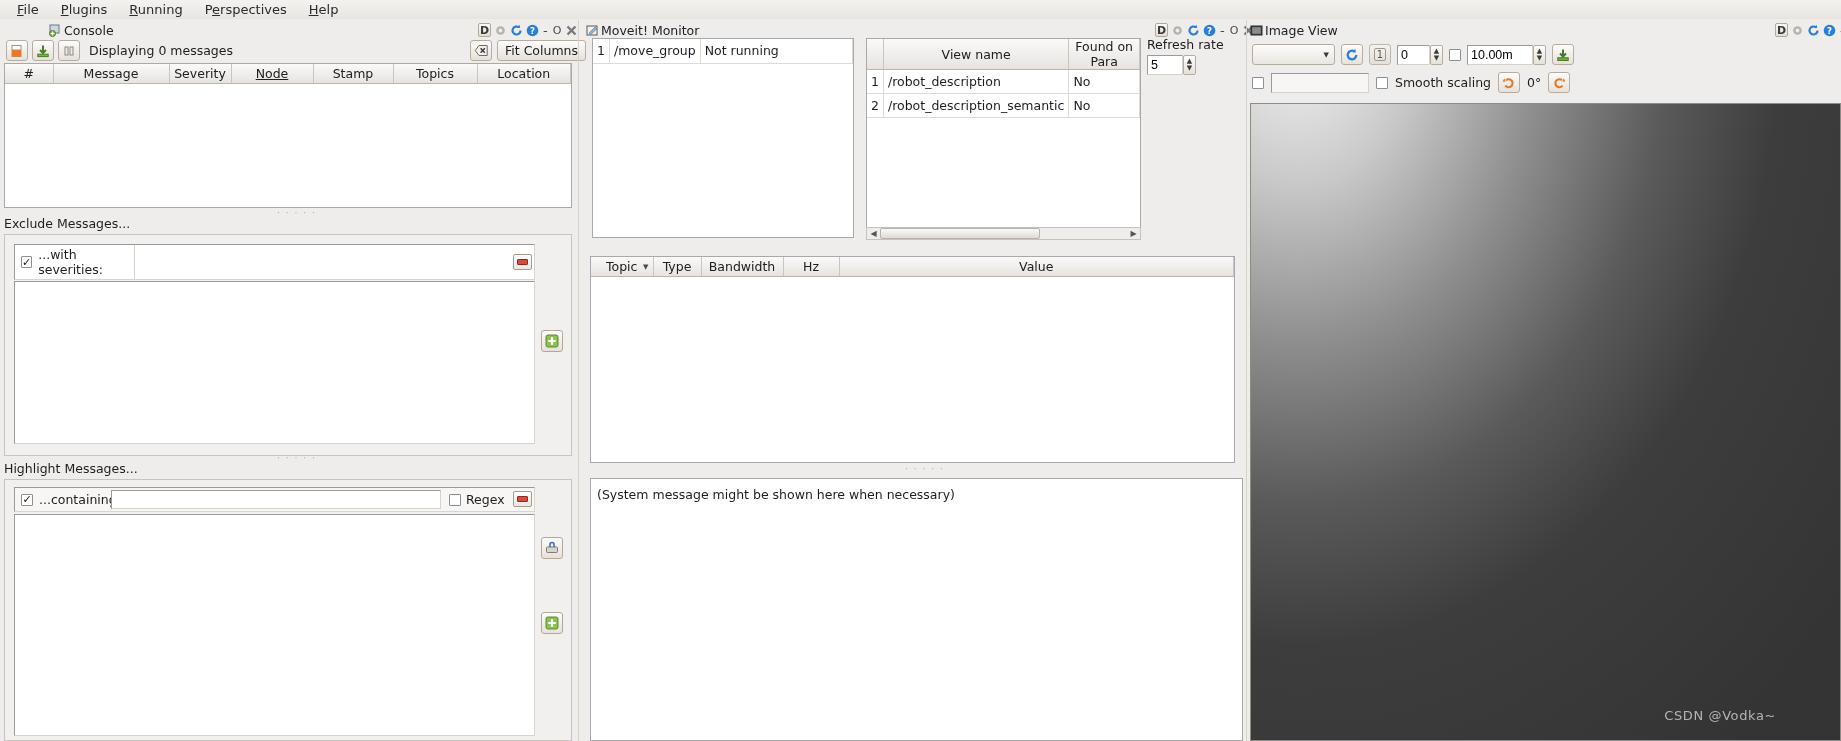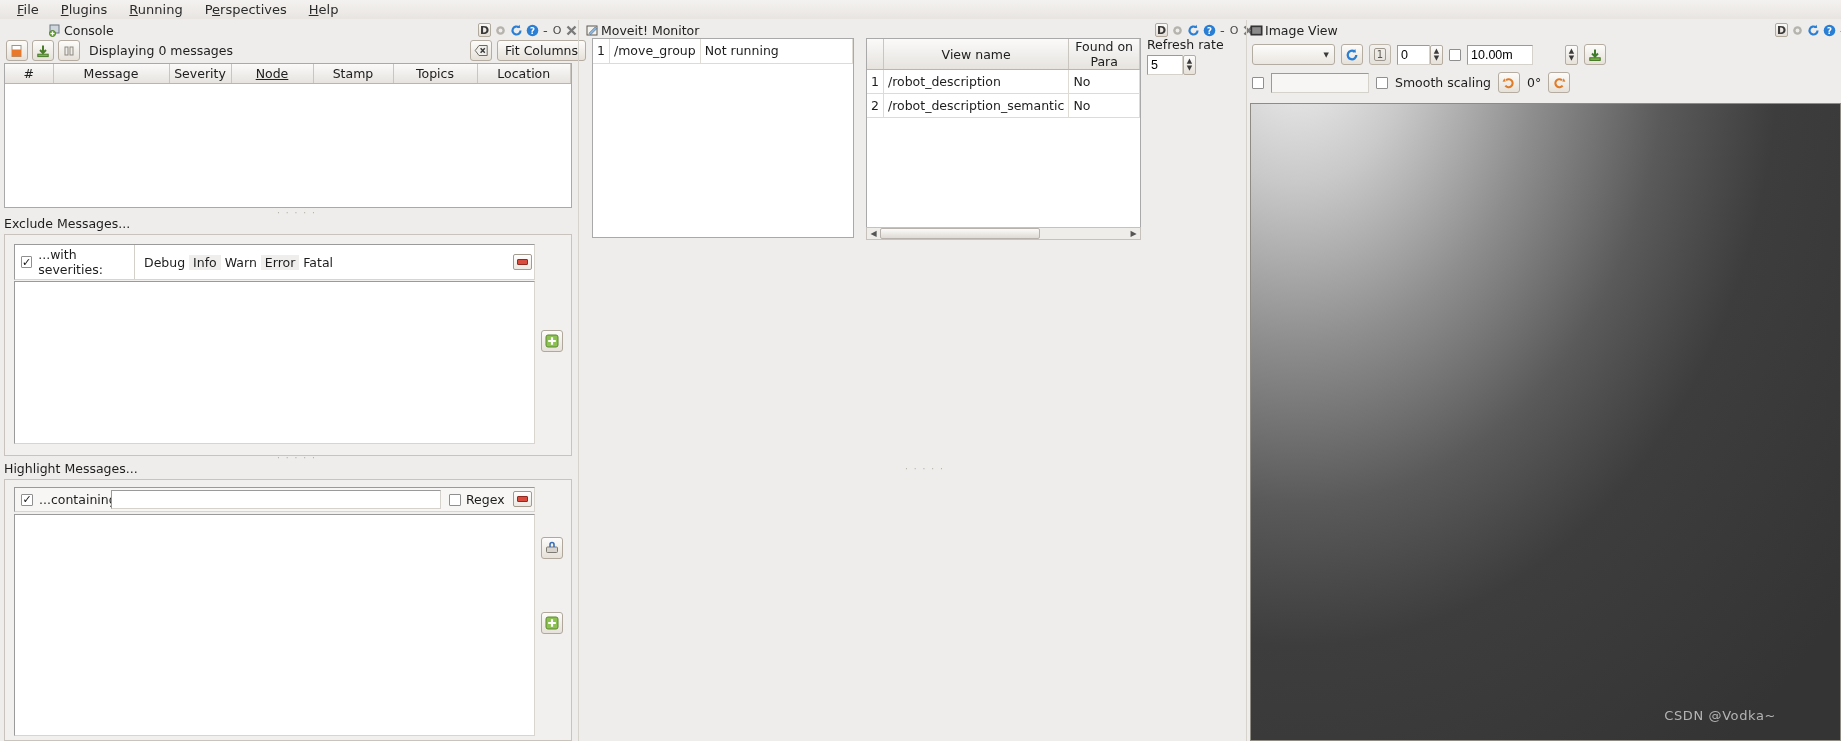--- a/index.html
+++ b/index.html
@@ -252,27 +252,20 @@
   </div>
   <div class="splitter-dots" style="left:277px; top:210px;">· · · · ·</div>
 
   <div class="label" style="left:4px; top:216px;">Exclude Messages...</div>
   <div class="group-box" style="left:4px; top:234px; width:568px; height:222px;"></div>
 
   <div class="sunken" style="left:14px; top:244px; width:521px; height:36px; background:#fff;">
     <div style="position:absolute; left:0; top:0; width:120px; height:34px; display:flex; align-items:center; gap:6px; padding-left:6px; border-right:1px solid #d3cfc9;">
       <span class="chk">✓</span>
       <span>...with severities:</span>
-    </div>
-    <div style="position:absolute; left:121px; top:0; height:34px; display:flex; align-items:center;">
-      <span style="padding:0 4px; margin-left:4px;">Debug</span>
-      <span style="padding:0 4px; background:#f0eeec;">Info</span>
-      <span style="padding:0 4px;">Warn</span>
-      <span style="padding:0 4px; background:#f0eeec;">Error</span>
-      <span style="padding:0 4px;">Fatal</span>
     </div>
   </div>
   <div class="redbtn" style="position:absolute; left:513px; top:254px;">
       <span class="bar"></span>
     </div>
 
   <div class="sunken" style="left:14px; top:281px; width:521px; height:163px;"></div>
 
   <div class="sqbtn" style="position:absolute; left:541px; top:330px;">
     <svg width="14" height="14" viewBox="0 0 14 14">
@@ -401,23 +394,43 @@
   <div class="group-box" style="left:1143px; top:38px; width:100px; height:200px; background:#efedeb; border:none;"></div>
   <div class="label" style="left:1147px; top:37px;">Refresh rate</div>
   <div style="position:absolute; left:1147px; top:55px; display:flex; align-items:center;">
     <input class="txtin" style="width: 36px; height: 20px; font-size: 12.5px; padding: 0px 3px;" value="5">
     <div class="spin-btns">
         <i>▲</i>
         <i>▼</i>
       </div>
   </div>
 
+  <div class="white-box" style="left:590px; top:256px; width:645px; height:207px;">
+    <table class="grid">
+      <thead>
+        <tr>
+          <th style="width:62px; position:relative;">
+            <span>Topic</span>
+            <span style="position:absolute; right:4px; top:6px; font-size:7px; color:#4a4a4a;">▼</span>
+          </th>
+          <th style="width:48px;">Type</th>
+          <th style="width:82px;">Bandwidth</th>
+          <th style="width:56px;">Hz</th>
+          <th>Value</th>
+        </tr>
+      </thead>
+      <tbody></tbody>
+    </table>
+  </div>
 
   <div class="splitter-dots" style="left:905px; top:466px;">· · · · ·</div>
 
+  <div class="white-box" style="left:590px; top:478px; width:653px; height:263px;">
+    <div style="padding:8px 6px; font-size:12.5px; color:#1d1d1d;">(System message might be shown here when necessary)</div>
+  </div>
 
   <div class="sep-v" style="left:1246px; top:20px; height:721px;"></div>
 
   <div class="panel-title" style="left:1250px; top:21px;">
     <span class="ic" style="margin-right:2px;">
       <svg width="13" height="13" viewBox="0 0 13 13">
           <rect x="1" y="2" width="11" height="9" fill="#3e3e3e" stroke="#2a2a2a"></rect>
           <rect x="2.2" y="3.2" width="8.6" height="6.6" fill="#8b8b8b"></rect>
         </svg>
     </span>
@@ -462,21 +475,21 @@
       <span style="font-size:10px; border:1px solid #9d978e; padding:0 2px; border-radius:2px; color:#5a5650;">1</span>
     </div>
     <div style="display:flex; align-items:center;">
       <input class="txtin" style="width: 33px; height: 20px; font-size: 12.5px; padding: 0px 3px;" value="0">
       <div class="spin-btns">
           <i>▲</i>
           <i>▼</i>
         </div>
     </div>
     <span class="chk empty">✓</span>
-    <div style="display:flex; align-items:center;gap:32px;">
+    <div style="display:flex; align-items:center;">
       <input class="txtin" style="width: 66px; height: 20px; font-size: 12.5px; padding: 0px 3px;" value="10.00m">
       <div class="spin-btns">
           <i>▲</i>
           <i>▼</i>
         </div>
     </div>
     <div class="tbtn">
       <svg width="14" height="14" viewBox="0 0 14 14">
           <path d="M7 1.5v6.5M4 5.5l3 3 3-3" stroke="#3f7a2c" stroke-width="2" fill="none"></path>
           <rect x="1.8" y="9.8" width="10.4" height="2.6" fill="#7ab648" stroke="#40701f"></rect>

